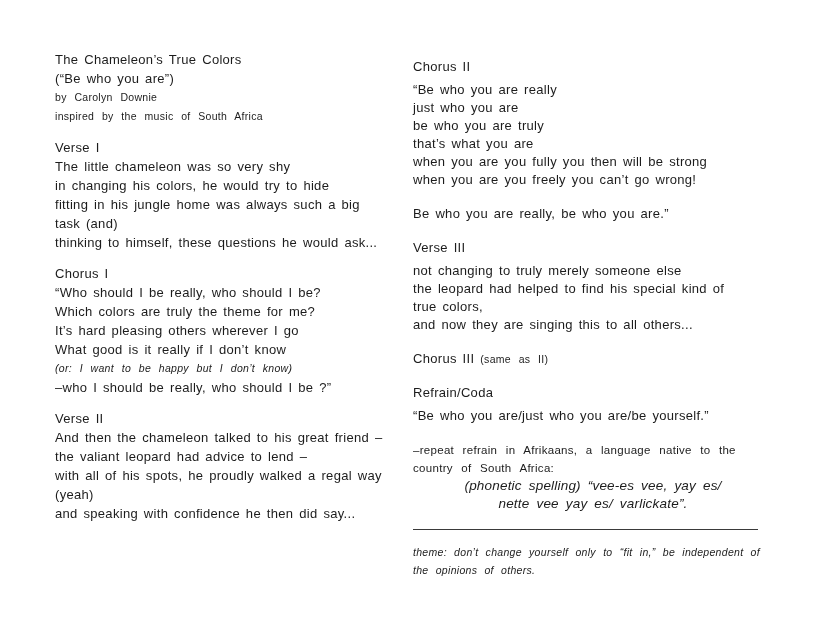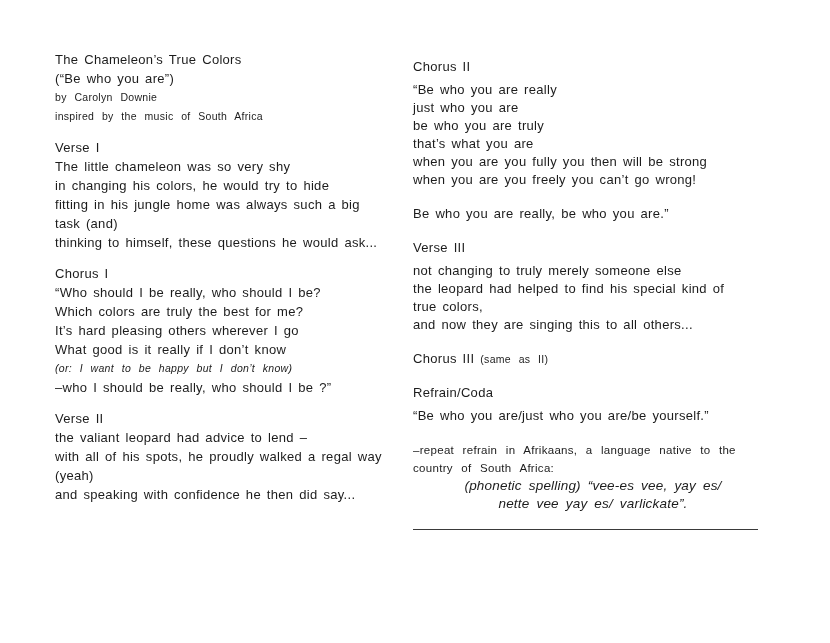--- a/index.html
+++ b/index.html
@@ -89,28 +89,29 @@
         <div class="line s-normal heading"><span class="seg s-normal">Verse I</span></div>
         <div class="line s-normal"><span class="seg s-normal">The little chameleon was so very shy</span></div>
         <div class="line s-normal"><span class="seg s-normal">in changing his colors, he would try to hide</span></div>
         <div class="line s-normal"><span class="seg s-normal">fitting in his jungle home was always such a big</span></div>
         <div class="line s-normal"><span class="seg s-normal">task (and)</span></div>
         <div class="line s-normal"><span class="seg s-normal">thinking to himself, these questions he would ask...</span></div>
       </div>
       <div class="stanza">
         <div class="line s-normal heading"><span class="seg s-normal">Chorus I</span></div>
         <div class="line s-normal"><span class="seg s-normal">“Who should I be really, who should I be?</span></div>
-        <div class="line s-normal"><span class="seg s-normal">Which colors are truly the best for me?</span></div>
+        <div class="line s-normal"><span class="seg s-normal">Which colors are truly the theme for me?</span></div>
         <div class="line s-normal"><span class="seg s-normal">It’s hard pleasing others wherever I go</span></div>
         <div class="line s-normal"><span class="seg s-normal">What good is it really if I don’t know</span></div>
         <div class="line s-small"><span class="seg s-small">(or: I want to be happy but I don’t know)</span></div>
         <div class="line s-normal"><span class="seg s-normal">–who I should be really, who should I be ?”</span></div>
       </div>
       <div class="stanza">
         <div class="line s-normal heading"><span class="seg s-normal">Verse II</span></div>
+        <div class="line s-normal"><span class="seg s-normal">And then the chameleon talked to his great friend –</span></div>
         <div class="line s-normal"><span class="seg s-normal">the valiant leopard had advice to lend –</span></div>
         <div class="line s-normal"><span class="seg s-normal">with all of his spots, he proudly walked a regal way</span></div>
         <div class="line s-normal"><span class="seg s-normal">(yeah)</span></div>
         <div class="line s-normal"><span class="seg s-normal">and speaking with confidence he then did say...</span></div>
       </div>
     </div>
   <div class="col" id="right-col">
       <div class="stanza">
         <div class="line s-normal heading"><span class="seg s-normal">Chorus II</span></div>
         <div class="line s-normal"><span class="seg s-normal">“Be who you are really</span></div>
@@ -137,14 +138,18 @@
         <div class="line s-normal heading"><span class="seg s-normal">Refrain/Coda</span></div>
         <div class="line s-normal"><span class="seg s-normal">“Be who you are/just who you are/be yourself.”</span></div>
       </div>
       <div class="stanza">
         <div class="line s-note"><span class="seg s-note">–repeat refrain in Afrikaans, a language native to the</span></div>
         <div class="line s-note"><span class="seg s-note">country of South Africa:</span></div>
         <div class="line s-italic"><span class="seg s-italic">(phonetic spelling) “vee-es vee, yay es/</span></div>
         <div class="line s-italic"><span class="seg s-italic">nette vee yay es/ varlickate”.</span></div>
       </div>
       <div class="divider" style="border-top-color: rgb(58, 58, 58);"></div>
+      <div class="stanza">
+        <div class="line s-small-italic"><span class="seg s-small-italic">theme: don’t change yourself only to “fit in,” be independent of</span></div>
+        <div class="line s-small-italic"><span class="seg s-small-italic">the opinions of others.</span></div>
+      </div>
     </div>
 </div>
 
 </body></html>

